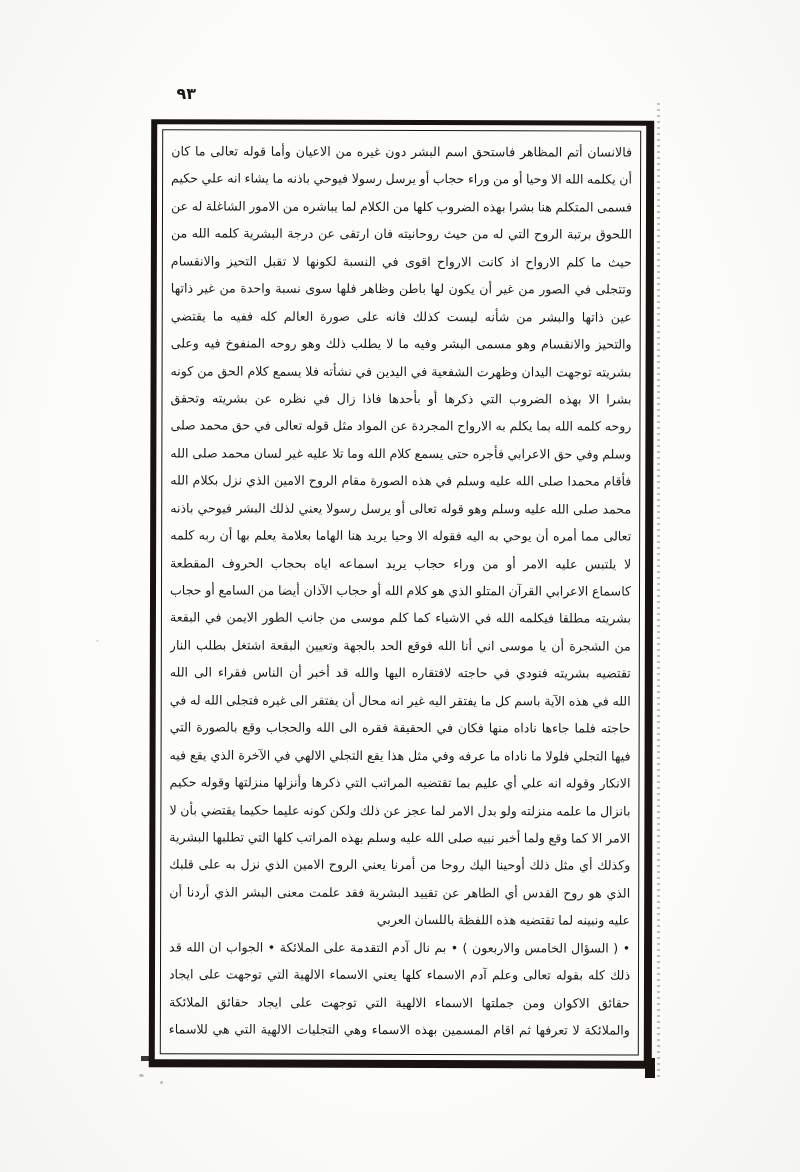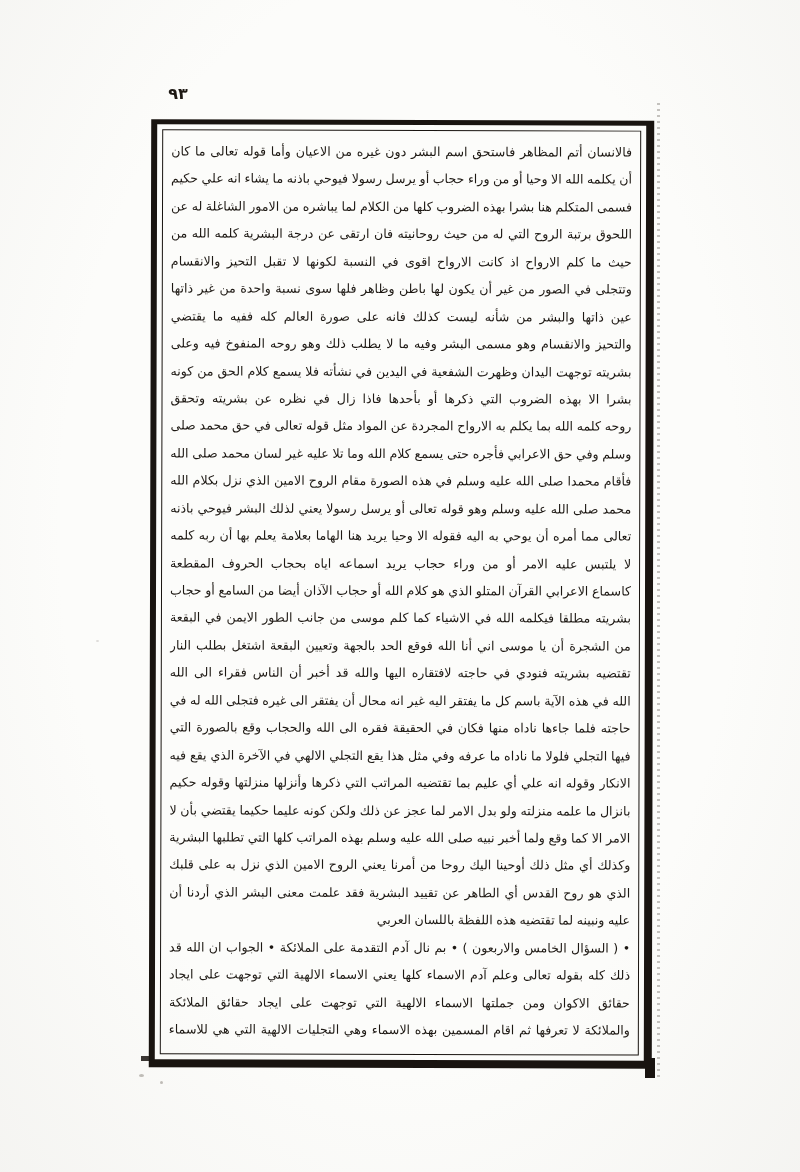--- a/index.html
+++ b/index.html
@@ -9,21 +9,21 @@
     font-family:"DejaVu Sans",sans-serif;
   }
   .scan{
     position:absolute;inset:0;
     background:
       radial-gradient(ellipse at 50% 45%, rgba(255,255,255,0) 60%, rgba(210,208,202,0.18) 100%),
       var(--paper,#fcfcfa);
   }
   .page-number{
     position:absolute;left:160px;top:84px;width:36px;
-    font-size:16px;font-weight:bold;text-align:center;
+    font-size:16px;font-weight:bold;text-align:right;
     color:var(--ink,#1d1813);
   }
   .frame-outer{
     position:absolute;left:150px;top:120px;width:503px;height:948px;
     box-sizing:border-box;
     border-style:solid;border-color:var(--frame,#191410);
     border-width:5px 8px 8px 6px;
     transform:rotate(0.15deg);
     background:transparent;
   }

